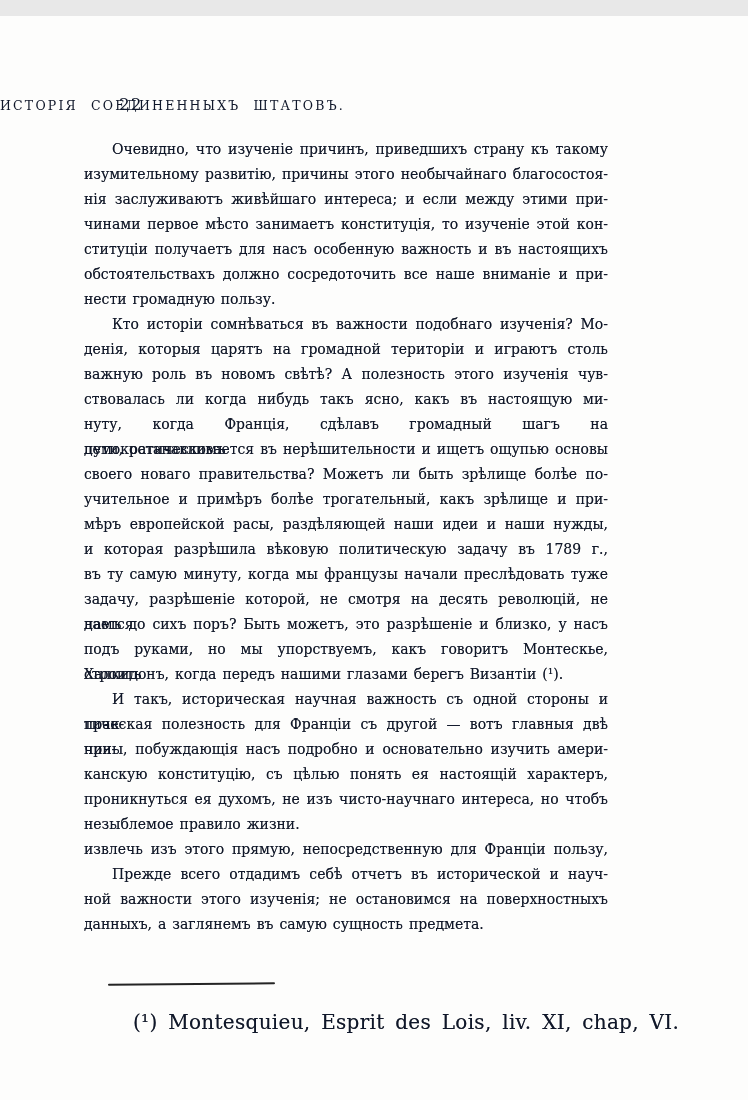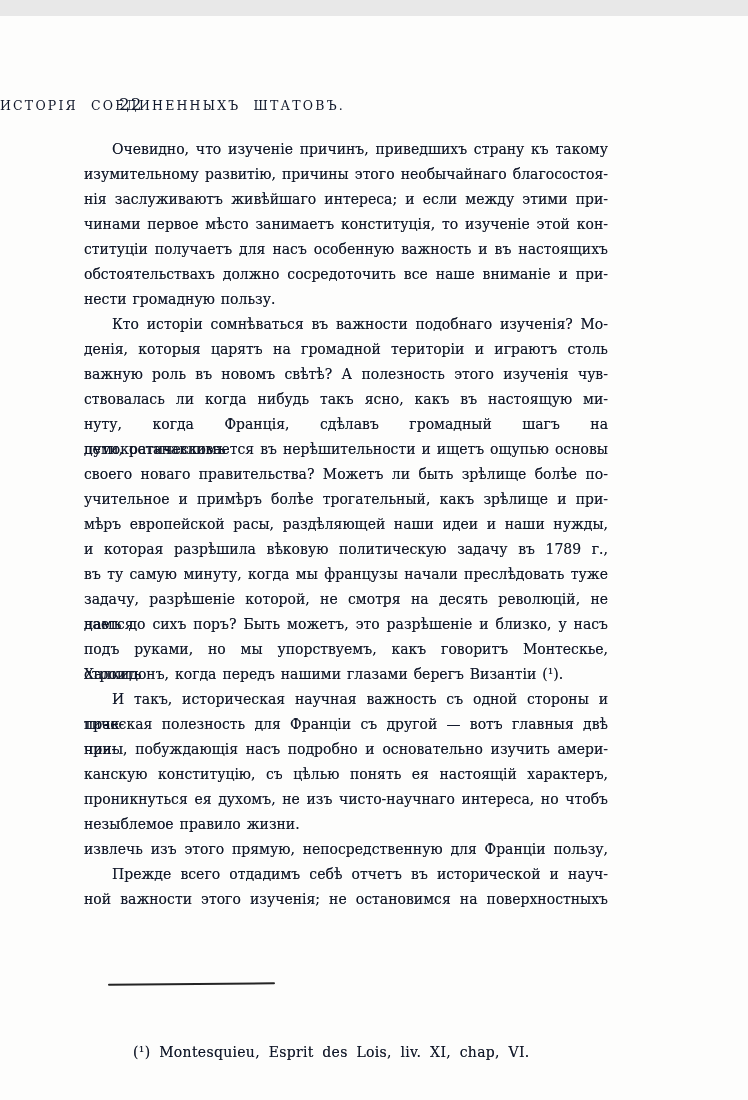--- a/index.html
+++ b/index.html
@@ -61,22 +61,22 @@
     top: 967px;
     width: 167px;
     height: 1.6px;
     background: #242424;
     transform: rotate(-0.5deg);
     border-radius: 1px;
   }
   .footnote {
     position: absolute;
     left: 133px;
-    top: 1028px;
-    font-size: 14px;
+    top: 994px;
+    font-size: 20px;
     word-spacing: 4px;
     letter-spacing: 0.3px;
     text-shadow: 0 0 0.4px rgba(20,20,20,0.55);
   }
 </style>
 </head>
 <body>
 
 <div class="page">
   <div class="header">
@@ -109,20 +109,21 @@
       <div class="line para-end">Халкидонъ, когда передъ нашими глазами берегъ Византіи (¹).</div>
       <div class="line indent">И такъ, историческая научная важность съ одной стороны и прак-</div>
       <div class="line">тическая полезность для Франціи съ другой — вотъ главныя двѣ при-</div>
       <div class="line">чины, побуждающія насъ подробно и основательно изучить амери-</div>
       <div class="line">канскую конституцію, съ цѣлью понять ея настоящій характеръ,</div>
       <div class="line">проникнуться ея духомъ, не изъ чисто-научнаго интереса, но чтобъ</div>
       <div class="line para-end">незыблемое правило жизни.</div>
       <div class="line">извлечь изъ этого прямую, непосредственную для Франціи пользу,</div>
       <div class="line indent">Прежде всего отдадимъ себѣ отчетъ въ исторической и науч-</div>
       <div class="line">ной важности этого изученія; не остановимся на поверхностныхъ</div>
+      <div class="line para-end">данныхъ, а заглянемъ въ самую сущность предмета.</div>
     </div>
 
   <div class="footnote-rule"></div>
 
   <div class="footnote">
     <span>(¹)</span>
     <span>Montesquieu, Esprit des Lois, liv. XI, chap, VI.</span>
   </div>
 </div>
 

